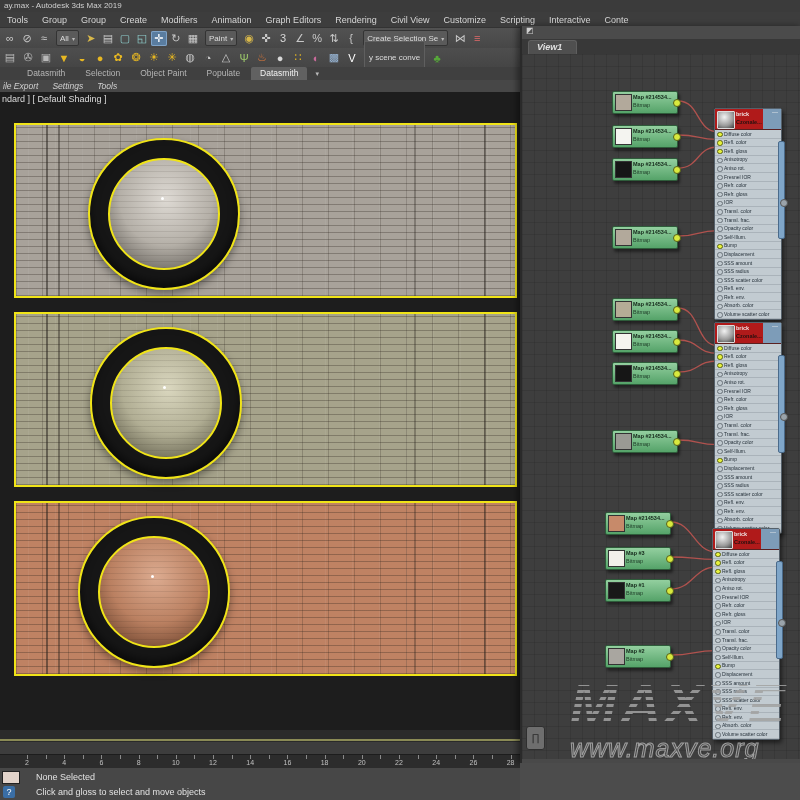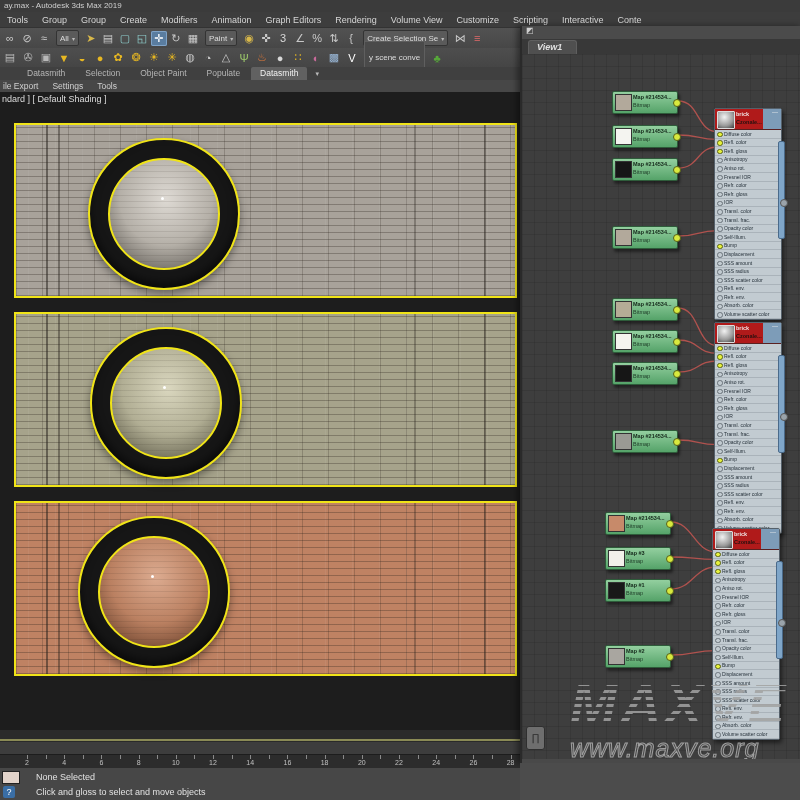--- a/index.html
+++ b/index.html
@@ -15,21 +15,21 @@
   .tbicon{width:16px;height:15px;display:flex;align-items:center;justify-content:center;font-size:11px;color:#c8c8c8;flex:0 0 auto;border-radius:2px;}
   .tbicon.active{background:#5a7da0;box-shadow:inset 0 0 0 1px #7fa3c8;color:#fff;}
   .tb-drop{height:14px;background:#5a5a5a;border:1px solid #333;border-radius:2px;color:#ddd;font-size:8px;display:flex;align-items:center;padding:0 3px;gap:3px;margin:0 3px;flex:0 0 auto;white-space:nowrap;}
   .tb-drop .arr{font-size:6px;color:#bbb;}
   .tb-btn{height:15px;background:#4a4a4a;border:1px solid #5f5f5f;color:#ddd;font-size:8px;display:flex;align-items:center;padding:8px 4px;margin:0 2px;white-space:nowrap;flex:0 0 auto;}
   #ribbon{left:0;top:67px;width:800px;height:13px;background:#404040;display:flex;align-items:flex-end;padding-left:18px;gap:2px;}
   .rtab{color:#b5b5b5;font-size:8.5px;padding:1px 9px 2px;white-space:nowrap;}
   .rtab.active{background:#616161;color:#f2f2f2;border-radius:2px 2px 0 0;}
   #ribbon .overflow{color:#bbb;font-size:7px;margin-left:6px;padding-bottom:2px;}
   #quickbar{left:0;top:80px;width:800px;height:12px;background:#474747;display:flex;align-items:center;gap:14px;padding-left:3px;border-bottom:1px solid #303030;}
-  #quickbar span{color:#d0d0d0;font-size:8.5px;white-space:nowrap;}
+  #quickbar span{color:#d0d0d0;font-size:8.5px;white-space:nowrap;font-style:italic;}
 
   
   #viewport{left:0;top:92px;width:522px;height:638px;background:#1d1d1d;overflow:hidden;}
   #vp-label{left:2px;top:2px;color:#dcdcdc;font-size:9px;}
   .panel{position:absolute;left:14px;width:503px;height:175px;border:2px solid var(--yel);box-sizing:border-box;}
   .panel .tex{position:absolute;inset:0;background-color:var(--brick);background-image:
       linear-gradient(90deg,transparent 0 30px,rgba(35,30,25,.5) 30px 32px,transparent 32px 42px,rgba(35,30,25,.4) 42px 44px,transparent 44px 398px,rgba(35,30,25,.3) 398px 400px,transparent 400px 468px,rgba(35,30,25,.4) 468px 470px,transparent 470px),
       repeating-linear-gradient(0deg,rgba(40,32,25,.30) 0 1px,transparent 1px 7px),
       repeating-linear-gradient(90deg,rgba(40,32,25,.22) 0 1px,transparent 1px 26px),
       repeating-linear-gradient(90deg,transparent 0 12px,rgba(255,255,255,.05) 12px 13px,transparent 13px 27px);}
@@ -99,21 +99,21 @@
 
   <div class="abs" id="menubar">
       <span class="menu-item">Tools</span>
       <span class="menu-item">Group</span>
       <span class="menu-item">Group</span>
       <span class="menu-item">Create</span>
       <span class="menu-item">Modifiers</span>
       <span class="menu-item">Animation</span>
       <span class="menu-item">Graph Editors</span>
       <span class="menu-item">Rendering</span>
-      <span class="menu-item">Volume View</span>
+      <span class="menu-item">Civil View</span>
       <span class="menu-item">Customize</span>
       <span class="menu-item">Scripting</span>
       <span class="menu-item">Interactive</span>
       <span class="menu-item">Conte</span>
     </div>
   <div class="abs" id="toolbar1">
       <div class="tbicon" style="color: rgb(200, 200, 200);">∞</div>
       <div class="tbicon" style="color: rgb(200, 200, 200);">⊘</div>
       <div class="tbicon" style="color: rgb(200, 200, 200);">≈</div>
       <div class="tb-drop">

